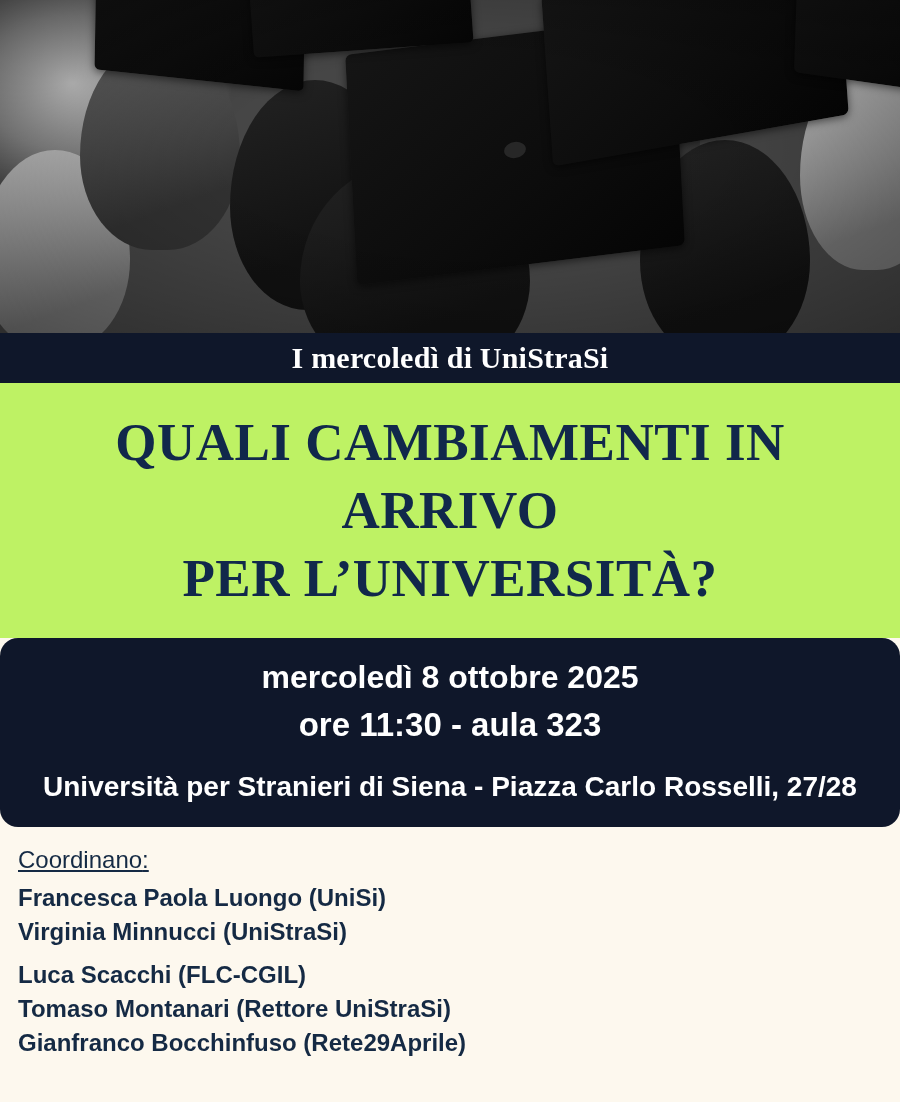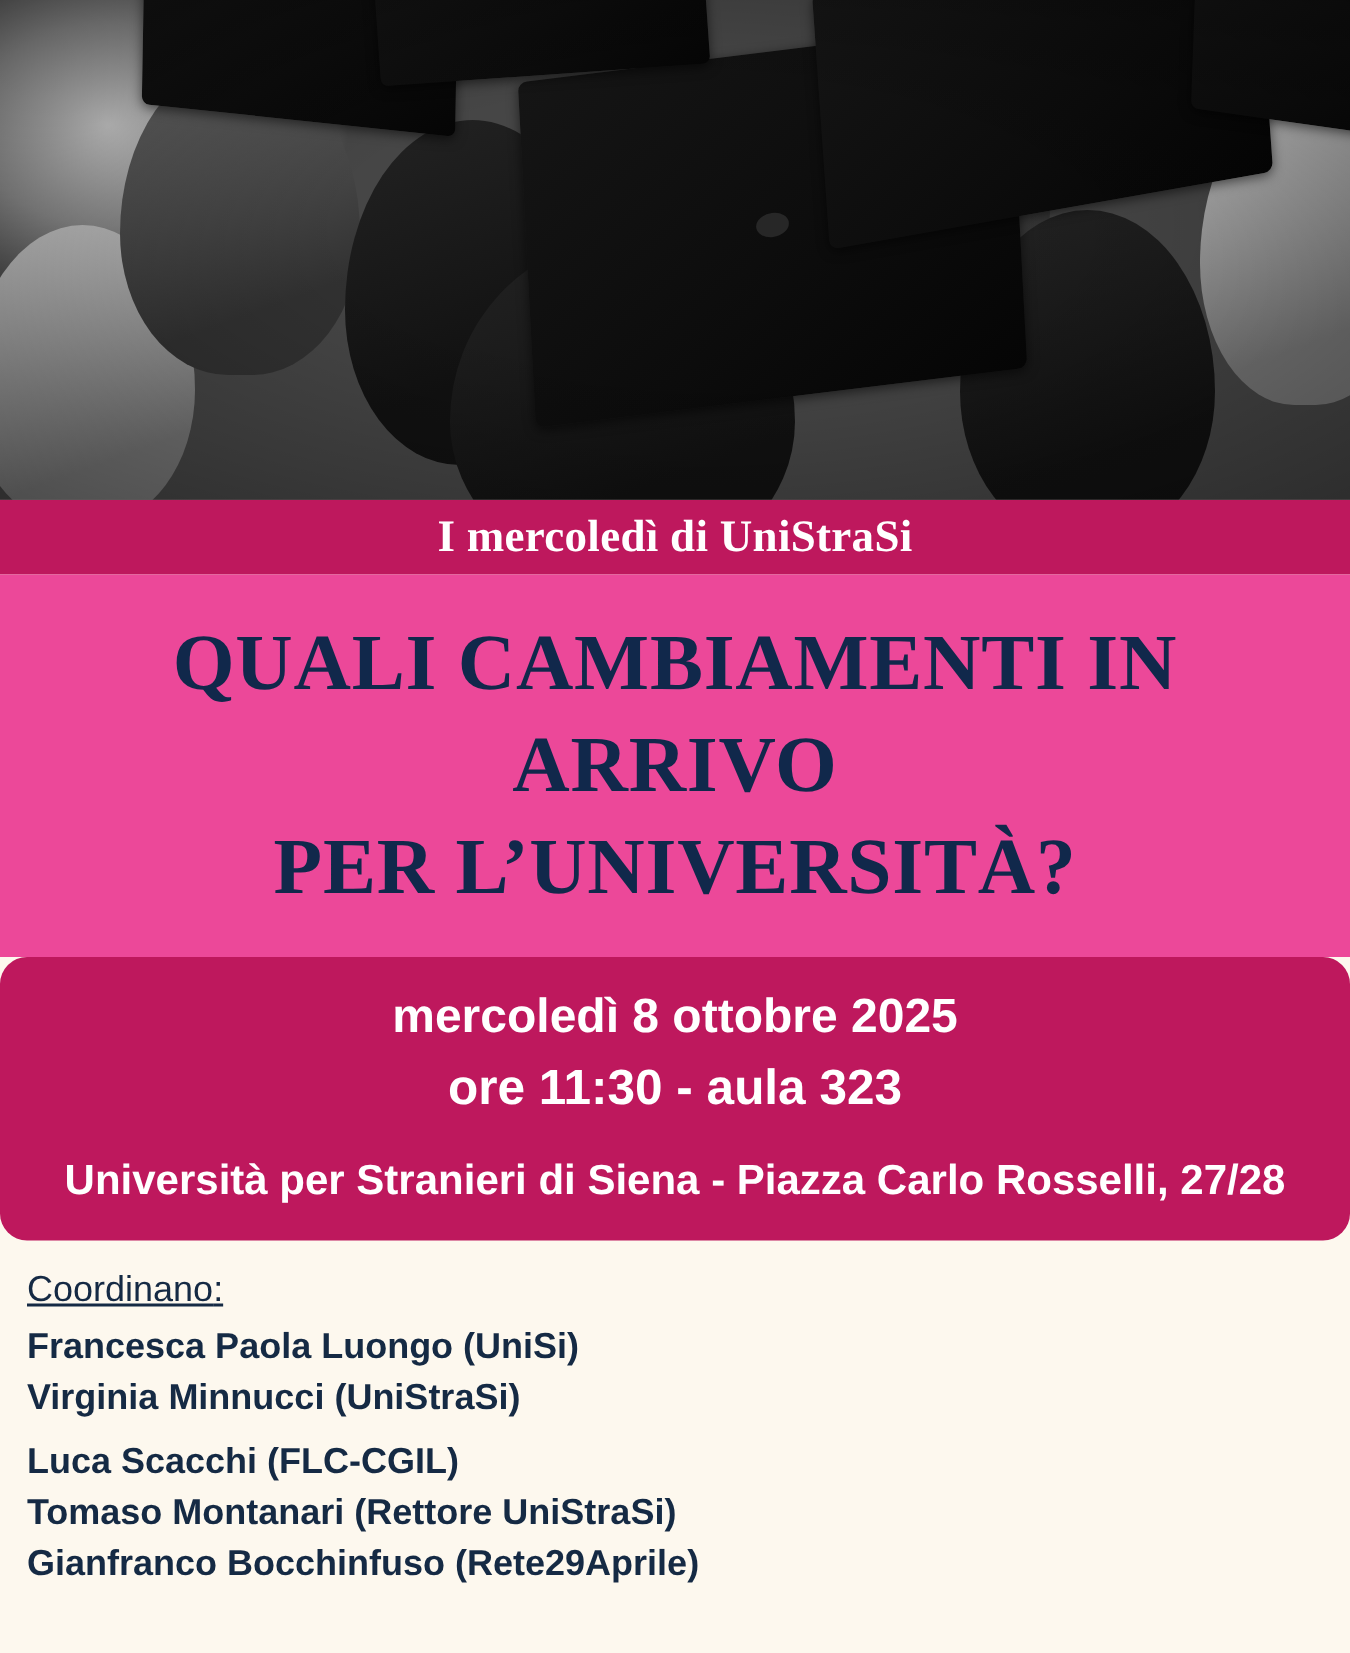--- a/index.html
+++ b/index.html
@@ -66,38 +66,38 @@
     background: #2a2723;
   }
   .vignette {
     position: absolute;
     inset: 0;
     background: radial-gradient(ellipse at 50% 45%, rgba(0,0,0,0) 35%, rgba(0,0,0,.35) 100%);
   }
 
   
   .band-blue {
-    background: #be185d;
+    background: #0f172a;
     color: #ffffff;
     text-align: center;
   }
   .band-series {
     height: 50px;
     display: flex;
     align-items: center;
     justify-content: center;
     font-family: "Liberation Serif", serif;
     font-weight: bold;
     font-size: 30px;
     letter-spacing: .2px;
   }
 
   
   .title-area {
-    background: #ec4899;
+    background: #bef264;
     padding: 26px 20px 26px 20px;
     text-align: center;
   }
   .title-line {
     font-family: "Liberation Serif", serif;
     font-weight: bold;
     color: #11284b;
     font-size: 53px;
     line-height: 1.28;
     letter-spacing: .5px;

